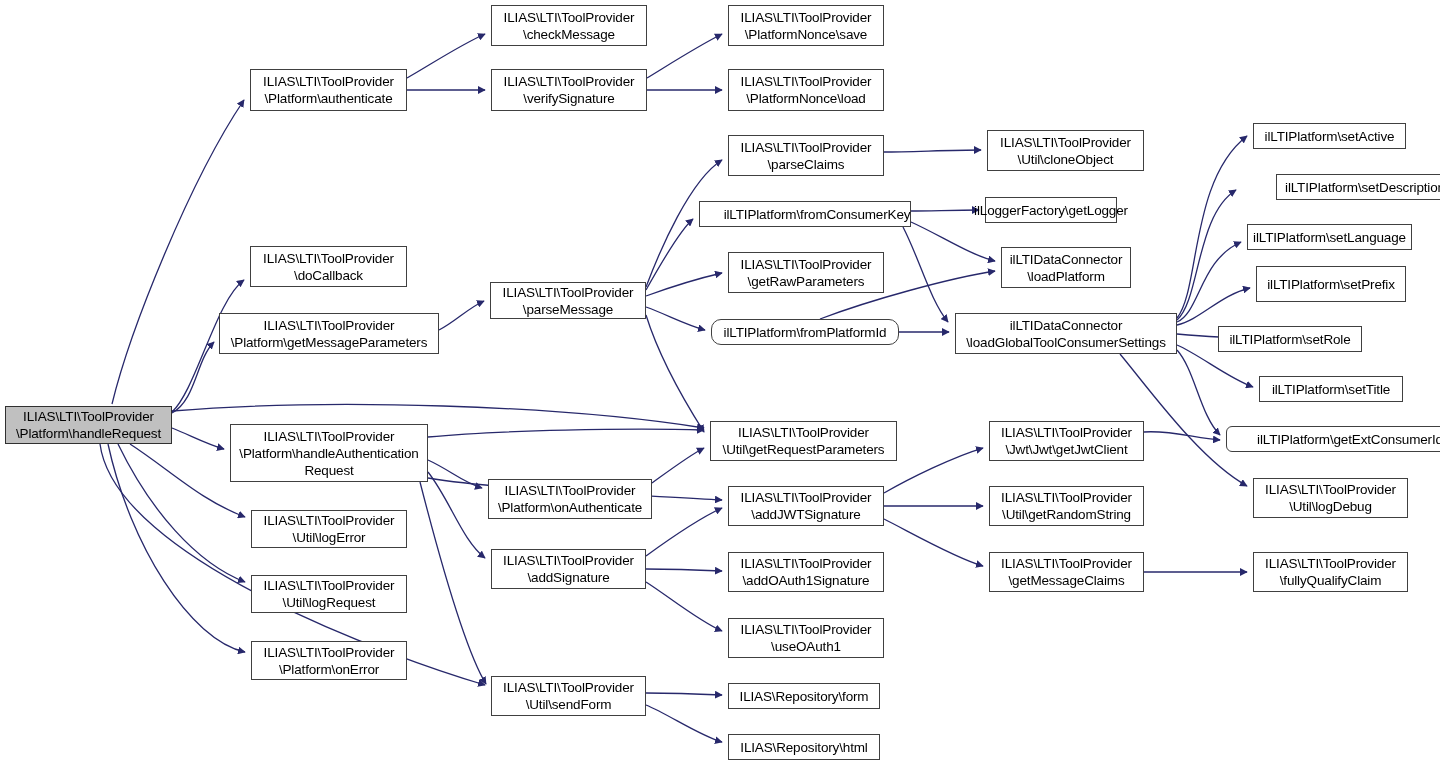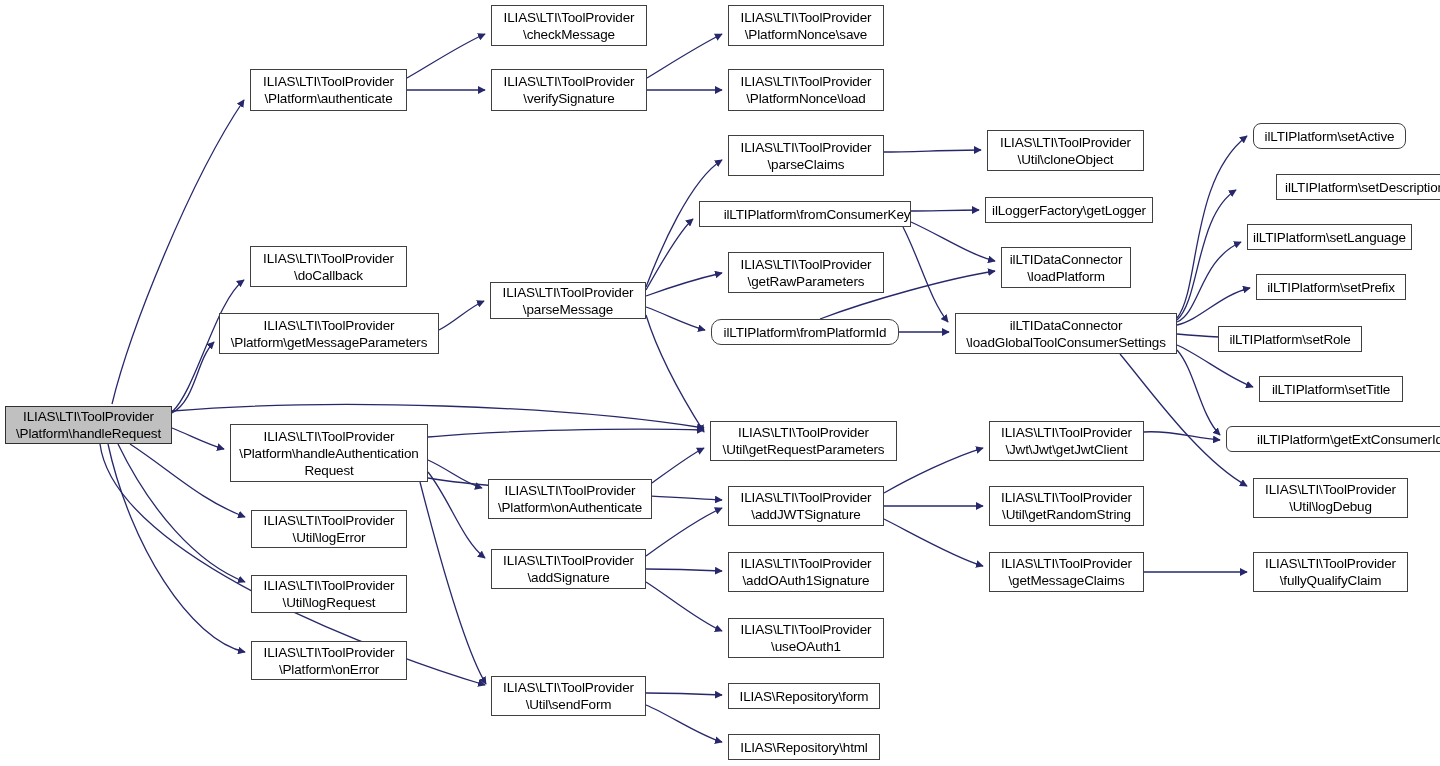--- a/index.html
+++ b/index.html
@@ -126,29 +126,29 @@
       <div class="node" style="left: 490px; top: 282px; width: 156px; height: 37px;">ILIAS\LTI\ToolProvider
 \parseMessage</div>
       <div class="node" style="left: 728px; top: 135px; width: 156px; height: 41px;">ILIAS\LTI\ToolProvider
 \parseClaims</div>
       <div class="node" style="left: 699px; top: 201px; width: 212px; height: 26px; padding-left: 24px;">ilLTIPlatform\fromConsumerKey</div>
       <div class="node" style="left: 728px; top: 252px; width: 156px; height: 41px;">ILIAS\LTI\ToolProvider
 \getRawParameters</div>
       <div class="node" style="left: 711px; top: 319px; width: 188px; height: 26px; border-radius: 10px;">ilLTIPlatform\fromPlatformId</div>
       <div class="node" style="left: 987px; top: 130px; width: 157px; height: 41px;">ILIAS\LTI\ToolProvider
 \Util\cloneObject</div>
-      <div class="node" style="left: 985px; top: 197px; width: 168px; height: 26px; text-align: center;">ilLoggerFactory\getLogger</div>
+      <div class="node" style="left: 985px; top: 197px; width: 132px; height: 26px; text-align: center;">ilLoggerFactory\getLogger</div>
       <div class="node" style="left: 1001px; top: 247px; width: 130px; height: 41px;">ilLTIDataConnector
 \loadPlatform</div>
       <div class="node" style="left: 955px; top: 313px; width: 222px; height: 41px;">ilLTIDataConnector
 \loadGlobalToolConsumerSettings</div>
-      <div class="node" style="left: 1253px; top: 123px; width: 153px; height: 26px; border-radius: 8px;">ilLTIPlatform\setActive</div>
+      <div class="node" style="left: 1253px; top: 123px; width: 153px; height: 26px;">ilLTIPlatform\setActive</div>
       <div class="node" style="left: 1242px; top: 174px; width: 178px; height: 26px; margin-left: 34px;">ilLTIPlatform\setDescription</div>
       <div class="node" style="left: 1247px; top: 224px; width: 165px; height: 26px;">ilLTIPlatform\setLanguage</div>
-      <div class="node" style="left: 1256px; top: 274px; width: 150px; height: 26px;">ilLTIPlatform\setPrefix</div>
+      <div class="node" style="left: 1256px; top: 266px; width: 150px; height: 36px;">ilLTIPlatform\setPrefix</div>
       <div class="node" style="left: 1218px; top: 326px; width: 144px; height: 26px;">ilLTIPlatform\setRole</div>
       <div class="node" style="left: 1259px; top: 376px; width: 144px; height: 26px; text-align: right;">ilLTIPlatform\setTitle</div>
       <div class="node" style="left: 1226px; top: 426px; width: 248px; height: 26px; border-radius: 6px;">ilLTIPlatform\getExtConsumerId</div>
       <div class="node" style="left: 230px; top: 424px; width: 198px; height: 58px;">ILIAS\LTI\ToolProvider
 \Platform\handleAuthentication
 Request</div>
       <div class="node" style="left: 251px; top: 510px; width: 156px; height: 38px;">ILIAS\LTI\ToolProvider
 \Util\logError</div>
       <div class="node" style="left: 251px; top: 575px; width: 156px; height: 38px;">ILIAS\LTI\ToolProvider
 \Util\logRequest</div>

